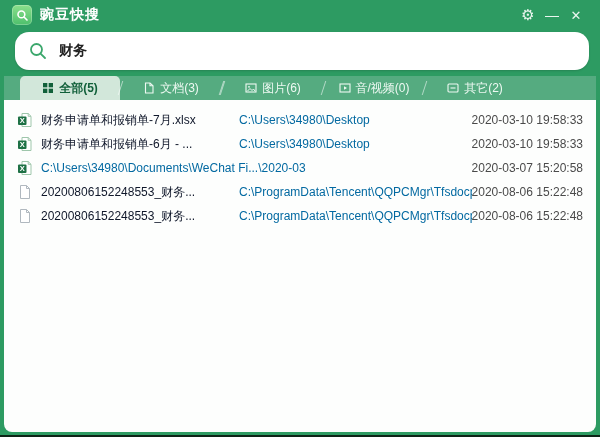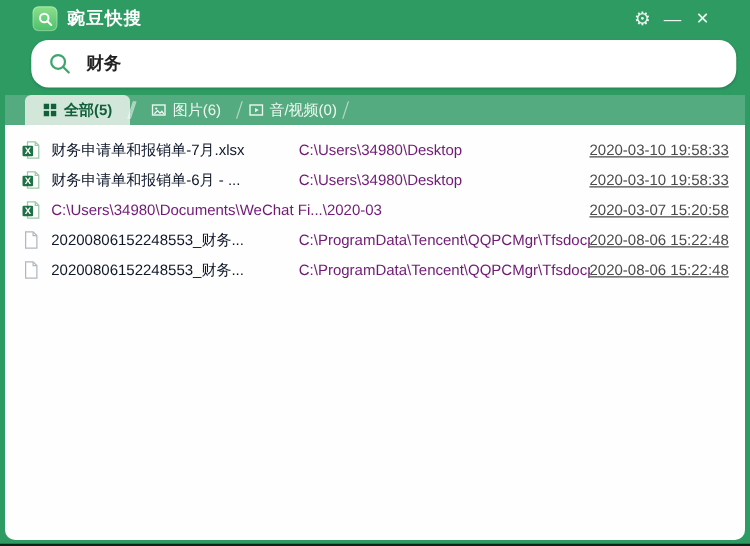--- a/index.html
+++ b/index.html
@@ -3,53 +3,53 @@
 <meta charset="utf-8">
 <style>
   html,body{margin:0;padding:0;}
   body{
     width:600px;height:437px;position:relative;overflow:hidden;
     background:#2d9b62;
     font-family:"Liberation Sans","DejaVu Sans",sans-serif;
     -webkit-font-smoothing:antialiased;
   }
   
-  .titlebar{height:30px;display:flex;align-items:center;padding:0 26px;color:#fff;}
+  .titlebar{height:30px;display:flex;align-items:center;padding:0 12px;color:#fff;}
   .app-icon{
     width:20px;height:20px;border-radius:5px;flex:0 0 auto;
     background:linear-gradient(180deg,#8ce08c,#4dbf6c);
     display:flex;align-items:center;justify-content:center;
     box-shadow:0 0 0 1px rgba(255,255,255,.25) inset;
   }
   .app-title{margin-left:8px;font-size:14px;font-weight:bold;letter-spacing:1px;}
   .titlebar-spacer{flex:1;}
   .win-btn{
     width:24px;height:24px;display:flex;align-items:center;justify-content:center;
     color:#eaf6ef;font-size:14px;cursor:default;border-radius:4px;
   }
   .win-btn.gear{font-size:15px;}
   .win-btn.close{font-size:13px;}
   
-  .search-wrap{margin:2px 11px 6px 25px;}
+  .search-wrap{margin:2px 11px 6px 15px;}
   .search-box{
     background:#fff;border-radius:14px;height:38px;
     display:flex;align-items:center;padding:0 13px;
     box-shadow:0 1px 2px rgba(0,0,0,.15);
   }
   .search-input{
     border:none;outline:none;background:transparent;flex:1;margin-left:9px;
     font-size:14px;color:#222;font-family:inherit;font-weight:bold;
   }
   
   .tabbar{
     height:24px;margin:0 4px;background:#55ab80;
     display:flex;align-items:flex-end;padding-left:16px;box-sizing:border-box;
   }
   .tab{
-    width:84px;height:24px;display:flex;align-items:center;justify-content:center;
+    width:100px;height:24px;display:flex;align-items:center;justify-content:center;
     gap:5px;font-size:12px;color:#eef9f2;cursor:default;position:relative;
   }
   .tab .t-icon{display:flex;align-items:center;}
   .tab.active{
     background:#d2e7da;color:#11603a;border-radius:5px 5px 0 0;font-weight:bold;
   }
   .tab-sep{
     width:1px;height:14px;margin-bottom:5px;background:rgba(255,255,255,.55);
     transform:skewX(-18deg);flex:0 0 auto;
   }
@@ -60,22 +60,22 @@
     padding-top:8px;box-sizing:border-box;
   }
   .row{
     height:24px;display:flex;align-items:center;padding:0 13px;font-size:12px;
   }
   .row .f-icon{width:16px;height:16px;flex:0 0 auto;margin-right:8px;}
   .row .f-name{
     width:198px;flex:0 0 auto;color:#0f172a;
     white-space:nowrap;overflow:hidden;
   }
-  .row .f-path{flex:1;color:#701a75;white-space:nowrap;overflow:hidden;}
-  .row .f-date{flex:0 0 auto;color:#4a4a4a;text-align:right;text-decoration:underline;}
+  .row .f-path{flex:1;color:#0369a1;white-space:nowrap;overflow:hidden;}
+  .row .f-date{flex:0 0 auto;color:#4a4a4a;text-align:right;}
   .bottom-edge{
     position:absolute;left:0;right:0;bottom:0;height:2px;background:#0e2417;
   }
 </style>
 </head>
 <body>
 
 <div class="titlebar">
   <div class="app-icon">
     <svg width="13" height="13" viewBox="0 0 13 13">
@@ -108,20 +108,29 @@
       <svg width="12" height="12" viewBox="0 0 12 12">
         <rect x="1" y="1" width="4.3" height="4.3" fill="currentColor"></rect>
         <rect x="6.7" y="1" width="4.3" height="4.3" fill="currentColor"></rect>
         <rect x="1" y="6.7" width="4.3" height="4.3" fill="currentColor"></rect>
         <rect x="6.7" y="6.7" width="4.3" height="4.3" fill="currentColor"></rect>
       </svg>
     </span>
     <span>全部(5)</span>
   </div>
   <div class="tab-sep"></div>
+  <div class="tab">
+    <span class="t-icon">
+      <svg width="12" height="12" viewBox="0 0 12 12">
+        <path d="M2.5 1h4.5L10 3.8V11h-7.5z" fill="none" stroke="currentColor" stroke-width="1.1"></path>
+        <path d="M7 1v2.8h3" fill="none" stroke="currentColor" stroke-width="1.1"></path>
+      </svg>
+    </span>
+    <span>文档(3)</span>
+  </div>
   <div class="tab-sep"></div>
   <div class="tab-sep"></div>
   <div class="tab">
     <span class="t-icon">
       <svg width="12" height="12" viewBox="0 0 12 12">
         <rect x="1" y="2" width="10" height="8" fill="none" stroke="currentColor" stroke-width="1.1"></rect>
         <circle cx="4" cy="4.8" r="0.9" fill="currentColor"></circle>
         <path d="M2.5 9l2.5-2.5 2 2 1.5-1.5 1.5 2" fill="none" stroke="currentColor" stroke-width="1"></path>
       </svg>
     </span>
@@ -131,20 +140,29 @@
   <div class="tab">
     <span class="t-icon">
       <svg width="12" height="12" viewBox="0 0 12 12">
         <rect x="1" y="2" width="10" height="8" fill="none" stroke="currentColor" stroke-width="1.1"></rect>
         <path d="M5 4.3l3 1.7-3 1.7z" fill="currentColor"></path>
       </svg>
     </span>
     <span>音/视频(0)</span>
   </div>
   <div class="tab-sep"></div>
+  <div class="tab">
+    <span class="t-icon">
+      <svg width="12" height="12" viewBox="0 0 12 12">
+        <rect x="1" y="2" width="10" height="8" rx="1" fill="none" stroke="currentColor" stroke-width="1.1"></rect>
+        <line x1="3.5" y1="6" x2="8.5" y2="6" stroke="currentColor" stroke-width="1.1"></line>
+      </svg>
+    </span>
+    <span>其它(2)</span>
+  </div>
 </div>
 
 <div class="content">
 
   <div class="row">
     <span class="f-icon">
       <svg width="16" height="16" viewBox="0 0 16 16">
         <path d="M5 1.5h6.2L14 4.3V14.5H5z" fill="#ffffff" stroke="#9ec6ab" stroke-width="1"></path>
         <path d="M11.2 1.5v2.8H14" fill="none" stroke="#9ec6ab" stroke-width="1"></path>
         <rect x="1" y="4.5" width="8.5" height="8.5" rx="1" fill="#1e7145"></rect>

